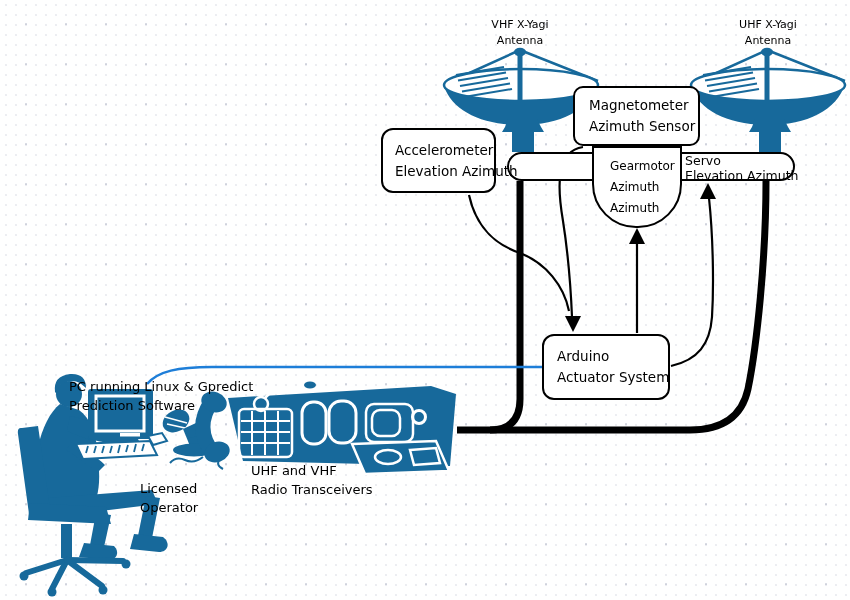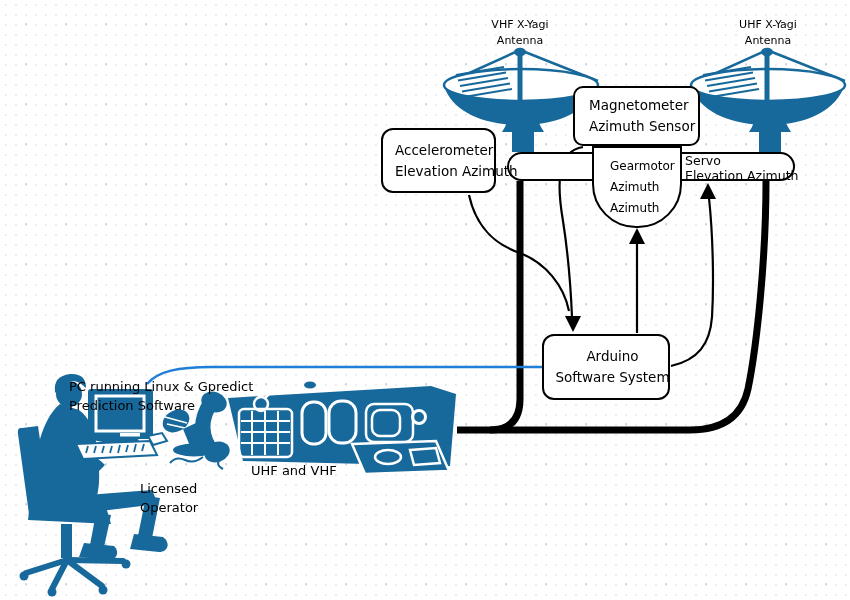--- a/index.html
+++ b/index.html
@@ -18,21 +18,21 @@
     box-sizing:border-box;display:flex;flex-direction:column;justify-content:center;
     font-size:13.5px;line-height:21px;
   }
   .box div{white-space:nowrap;}
   .cap{position:absolute;z-index:3;font-size:13px;line-height:18.5px;white-space:nowrap;}
   .ant-cap{position:absolute;z-index:3;font-size:11px;line-height:16px;text-align:center;width:130px;}
   #stadium{left:507px;top:152px;width:288px;height:29px;border-radius:15px;}
   #gearmotor{left:592px;top:146px;width:90px;height:82px;border-radius:0 0 44px 44px;padding-left:16px;font-size:12px;}
   #magnetometer{left:573px;top:86px;width:127px;height:60px;border-radius:10px;padding-left:14px;}
   #accelerometer{left:381px;top:128px;width:115px;height:65px;border-radius:12px;padding-left:12px;}
-  #arduino{left:542px;top:334px;width:128px;height:66px;border-radius:12px;padding-left:13px;align-items:center;}
+  #arduino{left:542px;top:334px;width:128px;height:66px;border-radius:12px;padding-left:13px;}
   #servo-label{left:685px;top:153px;z-index:3;position:absolute;font-size:12.5px;line-height:15px;white-space:nowrap;}
 </style>
 </head>
 <body>
 
 <div class="canvas">
 
   <svg class="layer" width="850" height="600" viewBox="0 0 850 600">
 
     <g fill="#17699B" stroke="none">
@@ -192,21 +192,21 @@
     <div>Azimuth Sensor</div>
   </div>
 
   <div class="box" id="accelerometer">
     <div>Accelerometer</div>
     <div>Elevation Azimuth</div>
   </div>
 
   <div class="box" id="arduino">
     <div>Arduino</div>
-    <div>Software System</div>
+    <div>Actuator System</div>
   </div>
 
   <div class="ant-cap" style="left:455px;top:17px;">
     <div>VHF X-Yagi</div>
     <div>Antenna</div>
   </div>
 
   <div class="ant-cap" style="left:703px;top:17px;">
     <div>UHF X-Yagi</div>
     <div>Antenna</div>
@@ -217,15 +217,16 @@
     <div>Prediction Software</div>
   </div>
 
   <div class="cap" style="left:140px;top:480px;">
     <div>Licensed</div>
     <div>Operator</div>
   </div>
 
   <div class="cap" style="left:251px;top:462px;">
     <div>UHF and VHF</div>
+    <div>Radio Transceivers</div>
   </div>
 
 </div>
 
 </body></html>

